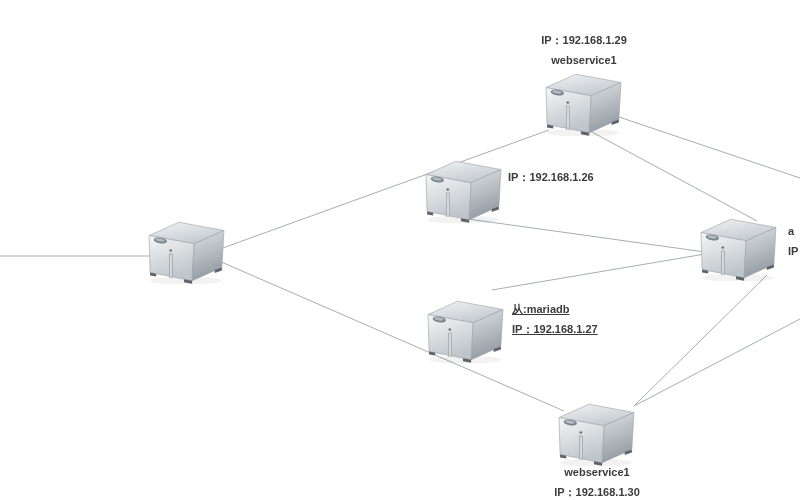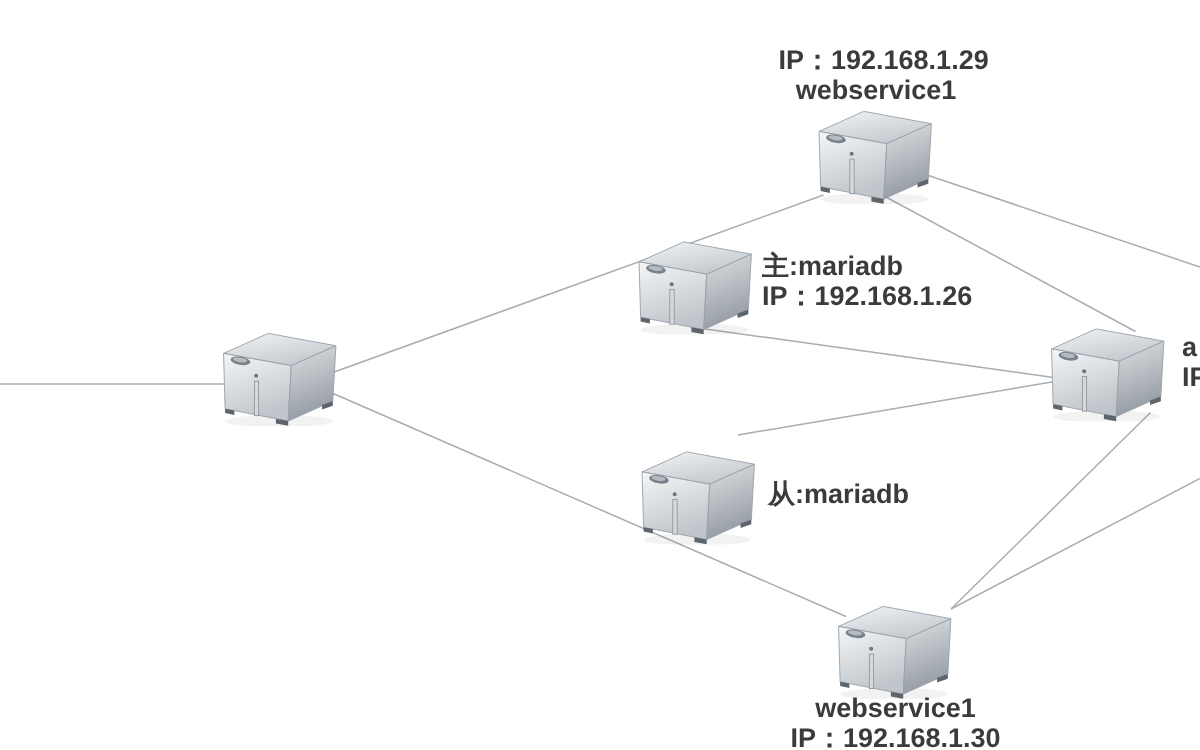--- a/index.html
+++ b/index.html
@@ -5,34 +5,34 @@
   html,body{margin:0;padding:0;}
   body{
     width:800px;height:500px;overflow:hidden;position:relative;
     background:#ffffff;
     font-family:"Liberation Sans","DejaVu Sans",sans-serif;
   }
   #canvas{position:absolute;inset:0;width:800px;height:500px;}
   #edges-svg{position:absolute;left:0;top:0;width:800px;height:500px;}
   .node{position:absolute;}
   .srv{position:absolute;width:80px;height:64px;left:0;top:0;}
-  .lbl{position:absolute;font-size:18px;font-weight:bold;color:#3b3b3b;line-height:20px;white-space:nowrap;}
+  .lbl{position:absolute;font-size:11px;font-weight:bold;color:#3b3b3b;line-height:20px;white-space:nowrap;}
   .lbl.center{text-align:center;}
   
   #n-ws-top   {left:544px;top:72px;width:80px;height:64px;}
   #n-db-master{left:424px;top:159px;width:80px;height:64px;}
   #n-haproxy  {left:147px;top:220px;width:80px;height:64px;}
   #n-db-slave {left:426px;top:299px;width:80px;height:64px;}
   #n-amoeba   {left:699px;top:217px;width:80px;height:64px;}
   #n-ws-bot   {left:557px;top:402px;width:80px;height:64px;}
   
   #n-ws-top    .lbl{left:-25px;top:-42px;width:130px;}
   #n-db-master .lbl{left:84px;top:8px;}
   #n-haproxy   .lbl{left:-62px;top:68px;width:204px;}
-  #n-db-slave  .lbl{left:86px;top:20px;}
+  #n-db-slave  .lbl{left:86px;top:0;text-decoration:underline;}
   #n-amoeba    .lbl{left:89px;top:4px;}
   #n-ws-bot    .lbl{left:-42px;top:60px;width:164px;}
 </style>
 </head>
 <body>
 
 <div id="canvas">
 
   <svg id="edges-svg" xmlns="http://www.w3.org/2000/svg">
       <line x1="0" y1="256" x2="152" y2="256" stroke="#a8adb2" stroke-width="1"></line>
@@ -84,39 +84,39 @@
       <div>IP：192.168.1.29</div>
       <div>webservice1</div>
     </div>
   </div>
 
   <div class="node" id="n-db-master">
     <svg class="srv" viewBox="0 0 78 62">
         <use href="#server-shape"></use>
       </svg>
     <div class="lbl">
-      <div>主:mariadb</div>
       <div>IP：192.168.1.26</div>
     </div>
   </div>
 
   <div class="node" id="n-haproxy">
     <svg class="srv" viewBox="0 0 78 62">
         <use href="#server-shape"></use>
       </svg>
     <div class="lbl center">
     </div>
   </div>
 
   <div class="node" id="n-db-slave">
     <svg class="srv" viewBox="0 0 78 62">
         <use href="#server-shape"></use>
       </svg>
     <div class="lbl">
       <div>从:mariadb</div>
+      <div>IP：192.168.1.27</div>
     </div>
   </div>
 
   <div class="node" id="n-amoeba">
     <svg class="srv" viewBox="0 0 78 62">
         <use href="#server-shape"></use>
       </svg>
     <div class="lbl">
       <div>a</div>
       <div>IP</div>

